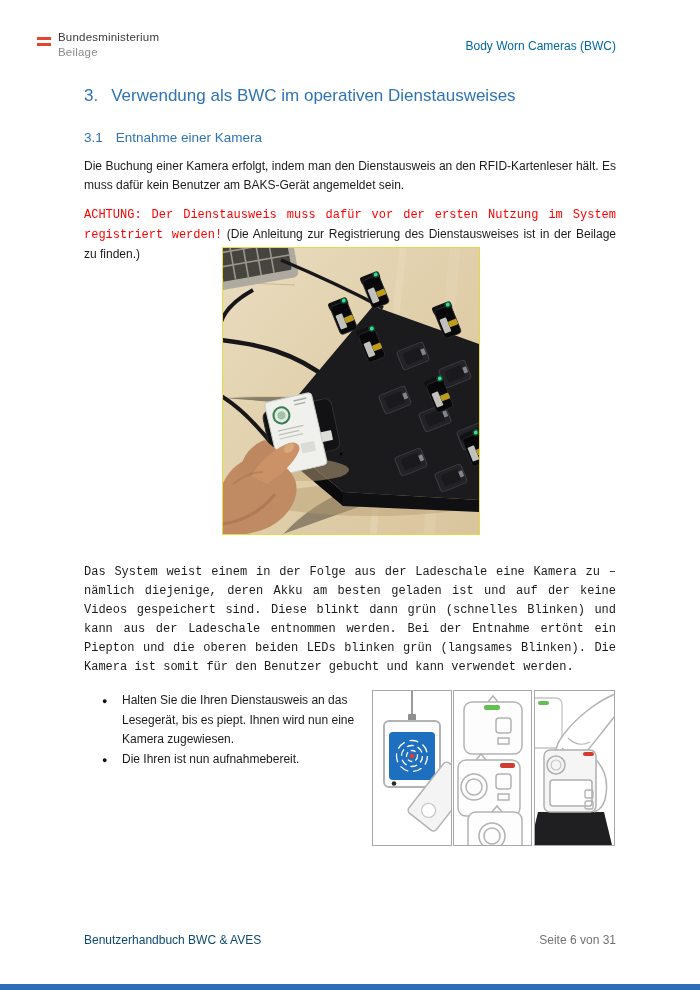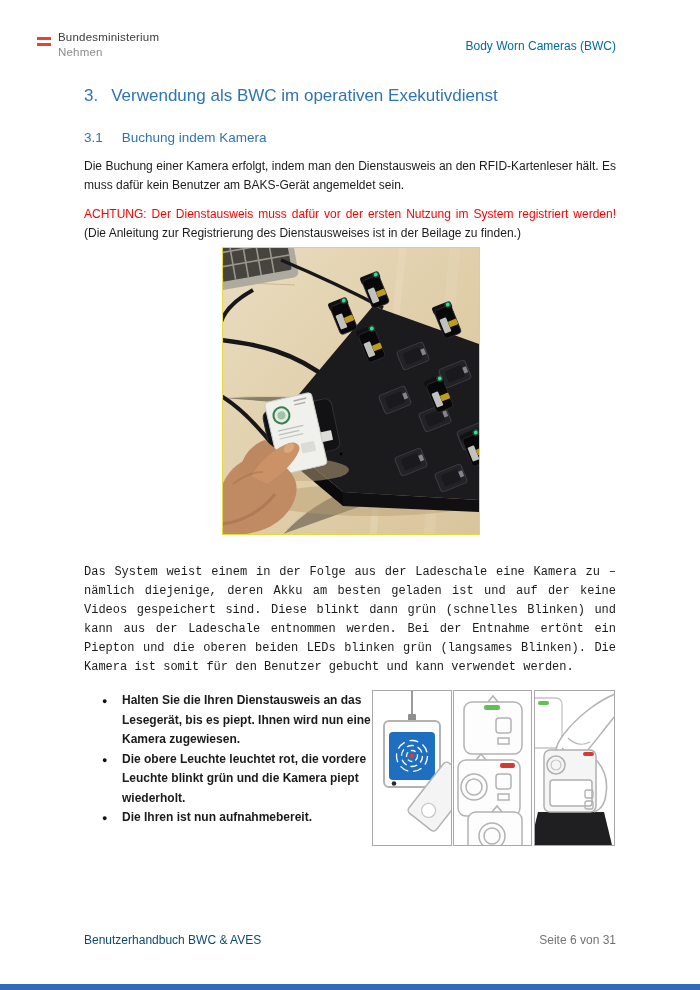--- a/index.html
+++ b/index.html
@@ -15,39 +15,39 @@
   .logo-flag .bar { height:3px; background:#e8432e; }
   .logo-flag .gap { height:2.5px; background:#ffffff; }
   .ministry-name { left:58px; top:31px; font-size:11.5px; font-weight:normal; color:#3a3a3a; letter-spacing:0.2px; }
   .ministry-sub  { left:58px; top:46px; font-size:11.5px; color:#8c8c8c; letter-spacing:0.2px; }
   .header-doc-title { right:84px; top:39px; font-size:12px; color:#0369a1; }
 
   
   .h1 { left:84px; top:86px; font-size:17px; color:#2E74B5; display:flex; }
   .h1 .num { margin-right:13px; }
   .h2 { left:84px; top:130px; font-size:13.5px; color:#2E74B5; display:flex; }
-  .h2 .num { margin-right:19px; }
+  .h2 .num { margin-right:13px; }
 
   
   .para { left:84px; width:532px; font-size:12px; line-height:19px; text-align:justify; color:#1b1b1d; }
   .p1 { top:157px; }
   .p-warning { top:205px; }
-  .warn-red { color:#FF0000; }
+  .warn-red { color:#FF0000;font-family:Liberation Mono, monospace; }
 
   .p3 { top:563px;font-family:Liberation Mono, monospace; }
 
   
   .photo-frame { left:222px; top:247px; width:258px; height:288px; border:1px solid #e6da44; }
   .photo-frame svg { display:block; }
 
   
   .bullets { left:102px; top:691px; width:278px; list-style:none; }
   .bullets li {
     position:relative; padding-left:20px; font-size:12px; line-height:19.5px;
-    white-space:pre-line; color:#1b1b1d;font-weight:bold;
+    white-space:pre-line; color:#1b1b1d;
   }
   .bullets li::before {
     content:"●"; position:absolute; left:0; top:1px; font-size:9px; color:#111;
   }
 
   
   .illustration { left:372px; top:690px; width:244px; height:156px; }
   .illustration svg { display:block; }
 
   
@@ -57,30 +57,30 @@
 </style>
 </head>
 <body>
 
 <div class="abs logo-flag">
   <div class="bar"></div>
   <div class="gap"></div>
   <div class="bar"></div>
 </div>
 <div class="abs ministry-name">Bundesministerium</div>
-<div class="abs ministry-sub">Nehmen</div>
+<div class="abs ministry-sub">Beilage</div>
 <div class="abs header-doc-title">Body Worn Cameras (BWC)</div>
 
 <div class="abs h1">
   <span class="num">3.</span>
-  <span>Verwendung als BWC im operativen Exekutivdienst</span>
+  <span>Verwendung als BWC im operativen Dienstausweises</span>
 </div>
 <div class="abs h2">
   <span class="num">3.1</span>
-  <span>Buchung indem Kamera</span>
+  <span>Entnahme einer Kamera</span>
 </div>
 
 <p class="abs para p1">Die Buchung einer Kamera erfolgt, indem man den Dienstausweis an den RFID-Kartenleser hält. Es muss dafür kein Benutzer am BAKS-Gerät angemeldet sein.</p>
 
 <p class="abs para p-warning"><span class="warn-red">ACHTUNG: Der Dienstausweis muss dafür vor der ersten Nutzung im System registriert werden!</span><span> (Die Anleitung zur Registrierung des Dienstausweises ist in der Beilage zu finden.)</span></p>
 
 <div class="abs photo-frame">
 <svg width="256" height="286" viewBox="0 0 256 286">
   <defs>
     <linearGradient id="wood" x1="0" y1="0" x2="1" y2="1">
@@ -188,23 +188,20 @@
 </svg>
 </div>
 
 <p class="abs para p3">Das System weist einem in der Folge aus der Ladeschale eine Kamera zu – nämlich diejenige, deren Akku am besten geladen ist und auf der keine Videos gespeichert sind. Diese blinkt dann grün (schnelles Blinken) und kann aus der Ladeschale entnommen werden. Bei der Entnahme ertönt ein Piepton und die oberen beiden LEDs blinken grün (langsames Blinken). Die Kamera ist somit für den Benutzer gebucht und kann verwendet werden.</p>
 
 <ul class="abs bullets">
 
 <li>Halten Sie die Ihren Dienstausweis an das
 Lesegerät, bis es piept. Ihnen wird nun eine
 Kamera zugewiesen.</li>
-    <li>Die obere Leuchte leuchtet rot, die vordere
-Leuchte blinkt grün und die Kamera piept
-wiederholt.</li>
     <li>Die Ihren ist nun aufnahmebereit.</li>
   </ul>
 
 <div class="abs illustration">
 <svg width="244" height="156" viewBox="0 0 244 156">
   <defs>
     <clipPath id="clip-p1">
           <rect x="1" y="1" width="78" height="154"></rect>
         </clipPath>
     <clipPath id="clip-p2">

